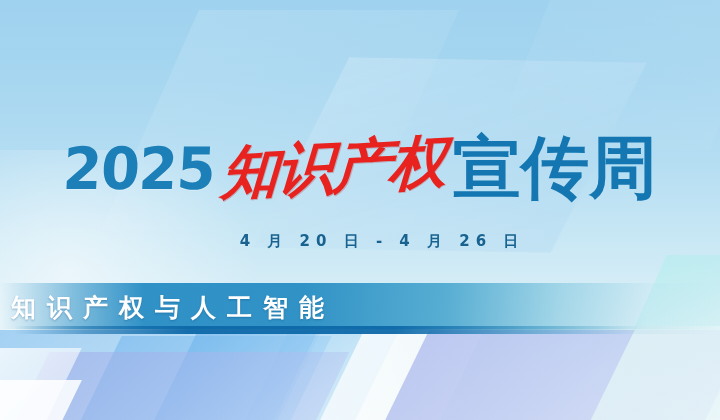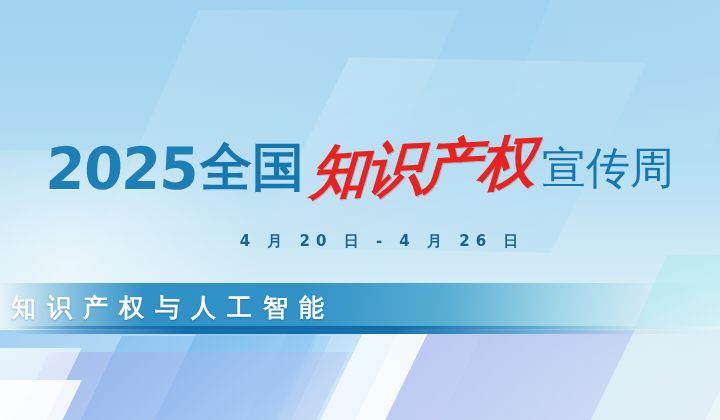--- a/index.html
+++ b/index.html
@@ -188,22 +188,22 @@
     color: #e8231f;
     font-family: "DejaVu Serif", serif;
     font-style: italic;
     letter-spacing: -2px;
     margin: 0 4px 0 6px;
     transform: rotate(-3deg) skewX(-6deg);
     display: inline-block;
     text-shadow: 1px 1px 0 rgba(180,20,15,0.25);
   }
   .t-cn-blue2 {
-    font-size: 44px;
-    font-weight: 400;
+    font-size: 68px;
+    font-weight: 700;
     color: #1577b2;
     font-family: "DejaVu Sans", "Liberation Sans", sans-serif;
     margin-left: 4px;
   }
 
   .date-line {
     position: absolute;
     left: 0; top: 232px;
     width: 720px;
     text-align: center;
@@ -250,21 +250,20 @@
   <div class="deco bl4"></div>
   <div class="deco bl2"></div>
   <div class="deco bl-white"></div>
   <div class="deco bl-corner-white"></div>
 
   <div class="band"></div>
   <div class="band-edge"></div>
 
   <div class="title-row">
     <span class="t-year">2025</span>
-    <span class="t-cn-blue">全国</span>
     <span class="t-cn-red">知识产权</span>
     <span class="t-cn-blue2">宣传周</span>
   </div>
 
   <div class="date-line">4 月 20 日  -  4 月 26 日</div>
 
   <div class="subtitle">知识产权与人工智能</div>
 
 </div>
 

